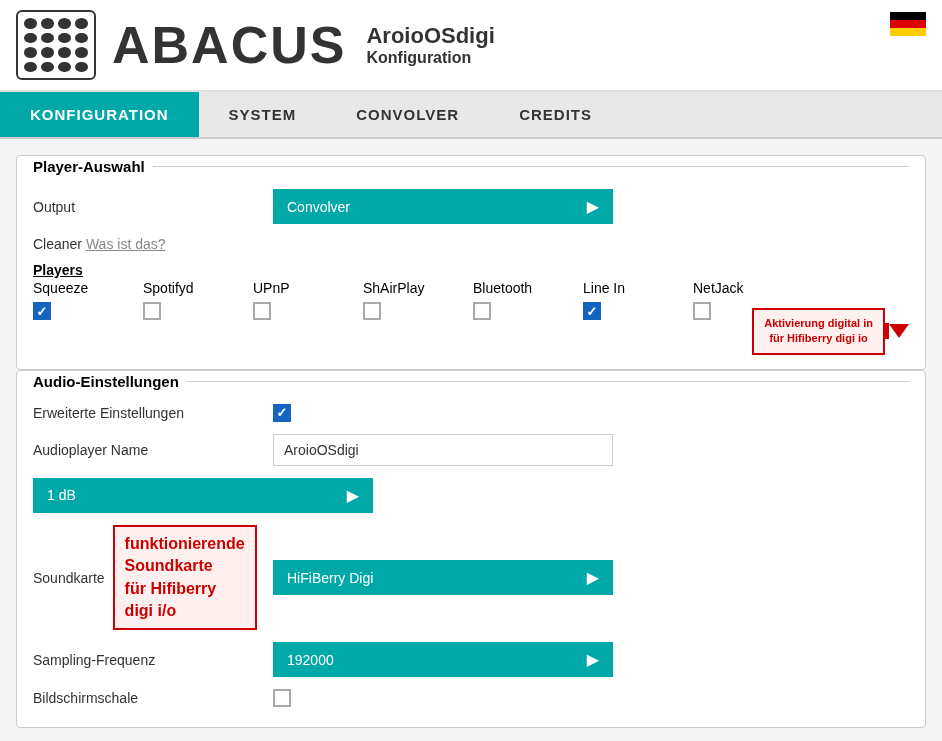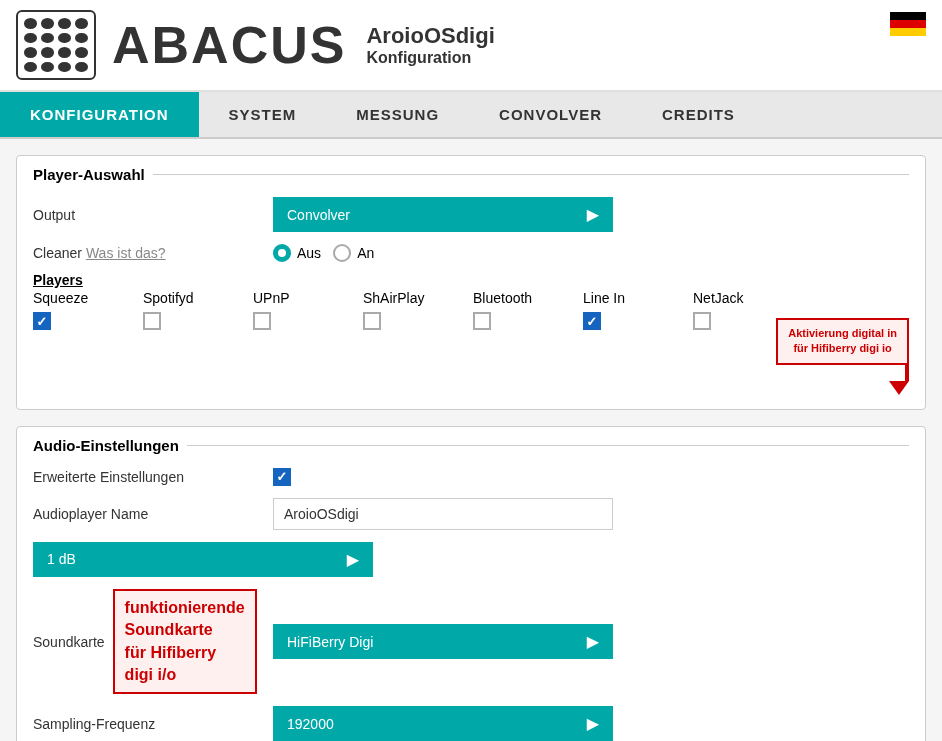--- a/index.html
+++ b/index.html
@@ -49,21 +49,21 @@
     
     .text-input { border: 1px solid #ccc; padding: 7px 10px; min-width: 340px; font-size: 14px; color: #333; }
     .annotation-box { border: 2px solid #cc0000; background: #fff0f0; color: #cc0000; font-weight: bold; font-size: 12px; padding: 6px 10px; line-height: 1.4; display: inline-block; }
     .arrow-right { display: inline-block; width: 0; height: 0; border-top: 10px solid transparent; border-bottom: 10px solid transparent; border-left: 14px solid #cc0000; vertical-align: middle; margin: 0 8px; }
 
     
     .section-title-wrap { display: flex; align-items: center; margin-bottom: 8px; }
     .section-title-text { font-weight: bold; font-size: 15px; white-space: nowrap; padding-right: 8px; }
     .section-title-line { flex: 1; height: 1px; background: #ccc; }
 
-    .section-outer { border: 1px solid #ccc; border-radius: 4px; padding: 10px 16px 14px; margin-bottom: 16px; background: white; }
+    .section-outer { border: 1px solid #ccc; border-radius: 4px; padding: 2px 16px 14px; background: white; }
   </style>
 </head>
 <body>
 
 <div class="header">
   <div class="logo-box">
     <div class="logo-dot"></div>
       <div class="logo-dot"></div>
       <div class="logo-dot"></div>
       <div class="logo-dot"></div>
@@ -88,21 +88,20 @@
   <div class="flag">
     <div class="flag-black"></div>
     <div class="flag-red"></div>
     <div class="flag-gold"></div>
   </div>
 </div>
 
 <div class="nav">
   <div class="nav-item active">KONFIGURATION</div>
   <div class="nav-item">SYSTEM</div>
-  <div class="nav-item">MESSUNG</div>
   <div class="nav-item">CONVOLVER</div>
   <div class="nav-item">CREDITS</div>
 </div>
 
 <div class="content">
 
   <div class="section-outer">
     <div class="section-title-wrap">
       <span class="section-title-text">Player-Auswahl</span>
       <div class="section-title-line"></div>
@@ -115,32 +114,20 @@
           <span>Convolver</span>
           <span class="arrow">▶</span>
         </button>
       </div>
     </div>
 
     <div class="form-row">
       <div class="form-label">
         <span>Cleaner</span>
         <a>Was ist das?</a>
-      </div>
-      <div class="form-control">
-        <div class="radio-group">
-          <div class="radio-item">
-            <div class="radio-circle on"></div>
-            <span>Aus</span>
-          </div>
-          <div class="radio-item">
-            <div class="radio-circle"></div>
-            <span>An</span>
-          </div>
-        </div>
       </div>
     </div>
 
     <div style="padding: 4px 0 2px; text-decoration: underline;">
       <strong>Players</strong>
     </div>
 
     <div style="display: flex; align-items: flex-start;">
       <div style="flex: 1;">
 
@@ -160,21 +147,21 @@
           <div class="cb"></div>
           <div class="cb"></div>
           <div class="cb"></div>
           <div style="display: flex; flex-direction: column; align-items: flex-start;">
             <div class="cb checked"></div>
           </div>
           <div class="cb"></div>
         </div>
       </div>
 
-      <div style="display: flex; flex-direction: column; align-items: flex-end; margin-left: -295px; margin-top: 28px;">
+      <div style="display: flex; flex-direction: row; align-items: center; margin-left: -295px; margin-top: 28px;">
         <div class="annotation-box" style="font-size:11px; text-align:center;">
           <span>Aktivierung digital in<br>für Hifiberry digi io</span>
         </div>
         <div style="width: 4px; height: 16px; background: #cc0000;"></div>
         <div style="width: 0; height: 0; border-left: 10px solid transparent; border-right: 10px solid transparent; border-top: 14px solid #cc0000;"></div>
       </div>
     </div>
   </div>
 
   <div class="section-outer">

